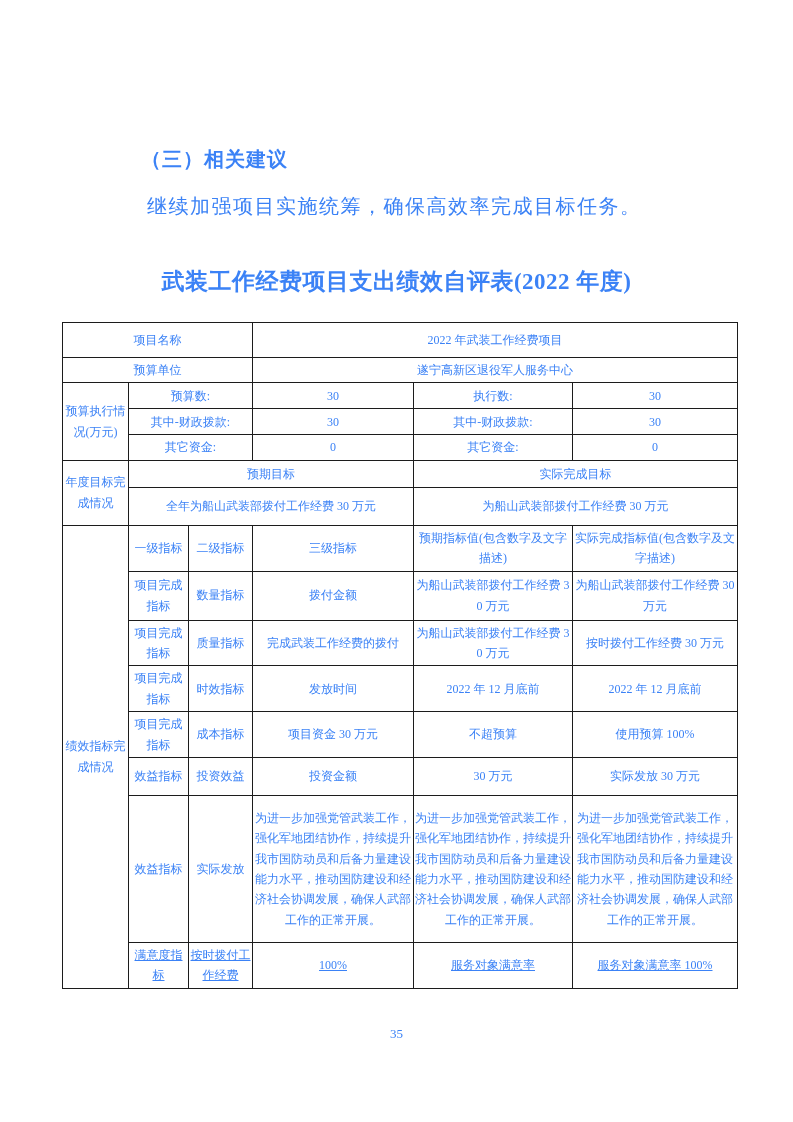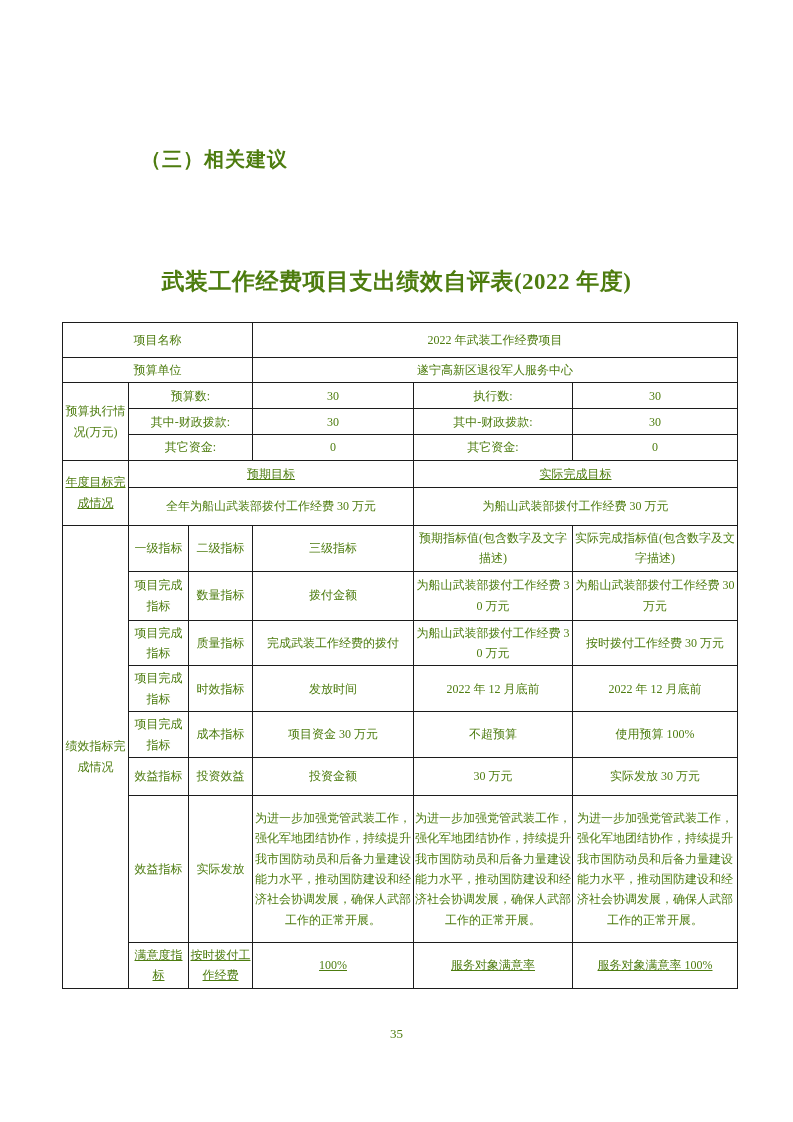--- a/index.html
+++ b/index.html
@@ -3,21 +3,21 @@
 <meta charset="utf-8">
 <title>Document Page</title>
 <style>
   * { box-sizing: border-box; }
   html, body { margin: 0; padding: 0; background: #ffffff; }
   .page {
     position: relative;
     width: 793px;
     height: 1122px;
     background: #ffffff;
-    color: #4d7c0f;
+    color: #3b82f6;
     font-family: "Liberation Serif", "DejaVu Serif", serif;
     overflow: hidden;
   }
   .section-heading {
     position: absolute;
     left: 141px;
     top: 146px;
     margin: 0;
     font-size: 20px;
     font-weight: 700;
@@ -60,21 +60,21 @@
     vertical-align: middle;
     padding: 2px 1px;
     word-break: break-all;
   }
   
   table.selfeval tr:nth-child(1)  { height: 35px; }
   table.selfeval tr:nth-child(2)  { height: 20px; }
   table.selfeval tr:nth-child(3)  { height: 26px; }
   table.selfeval tr:nth-child(4)  { height: 26px; }
   table.selfeval tr:nth-child(5)  { height: 25px; }
-  table.selfeval tr:nth-child(6)  { height: 27px; text-decoration: underline; }
+  table.selfeval tr:nth-child(6)  { height: 27px; }
   table.selfeval tr:nth-child(7)  { height: 38px; }
   table.selfeval tr:nth-child(8)  { height: 40px; }
   table.selfeval tr:nth-child(9)  { height: 49px; }
   table.selfeval tr:nth-child(10) { height: 44px; }
   table.selfeval tr:nth-child(11) { height: 42px; }
   table.selfeval tr:nth-child(12) { height: 40px; }
   table.selfeval tr:nth-child(13) { height: 38px; }
   table.selfeval tr:nth-child(14) { height: 147px; }
   table.selfeval tr:nth-child(15) { height: 42px; text-decoration: underline; }
   td.long { line-height: 23.5px; padding: 2px 2px; }
@@ -87,20 +87,21 @@
     font-size: 13px;
   }
 </style>
 </head>
 <body>
 
 <div class="page">
 
   <h2 class="section-heading">（三）相关建议</h2>
 
+  <p class="body-paragraph">继续加强项目实施统筹，确保高效率完成目标任务。</p>
 
   <h3 class="table-title">武装工作经费项目支出绩效自评表(2022 年度)</h3>
 
   <table class="selfeval">
     <colgroup>
       <col style="width:66px">
         <col style="width:60px">
         <col style="width:64px">
       <col style="width:161px">
         <col style="width:159px">

